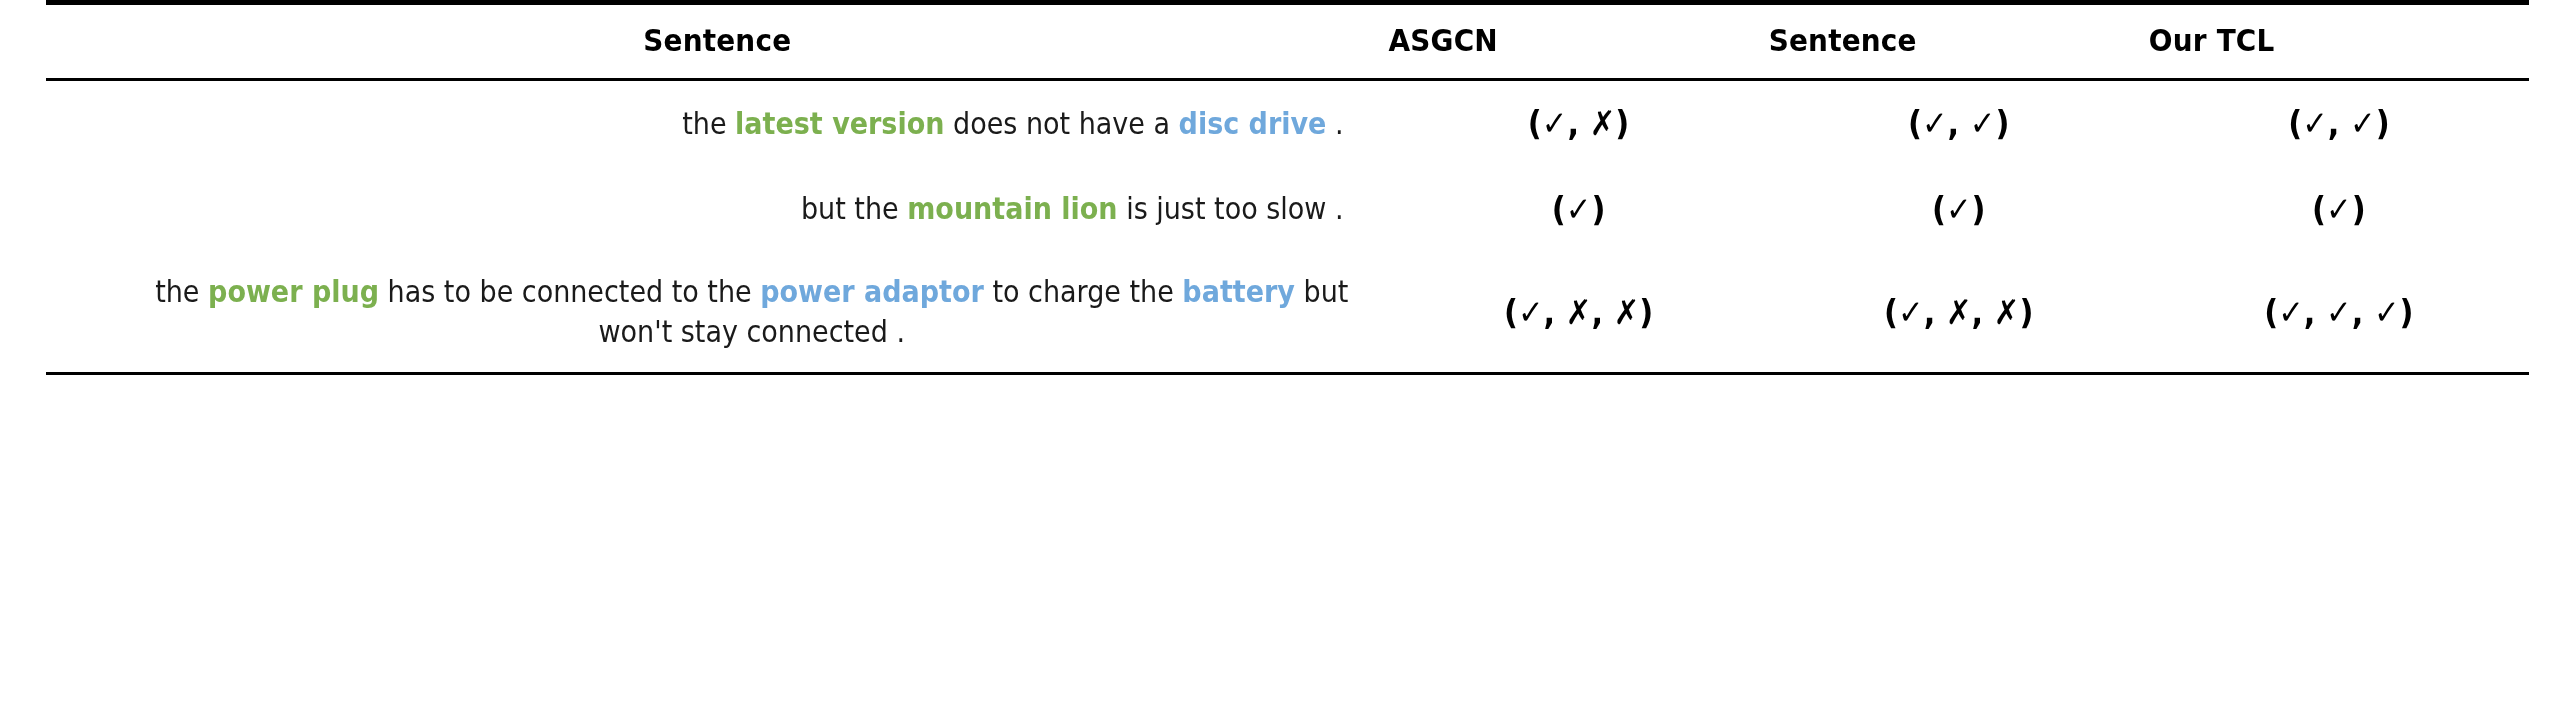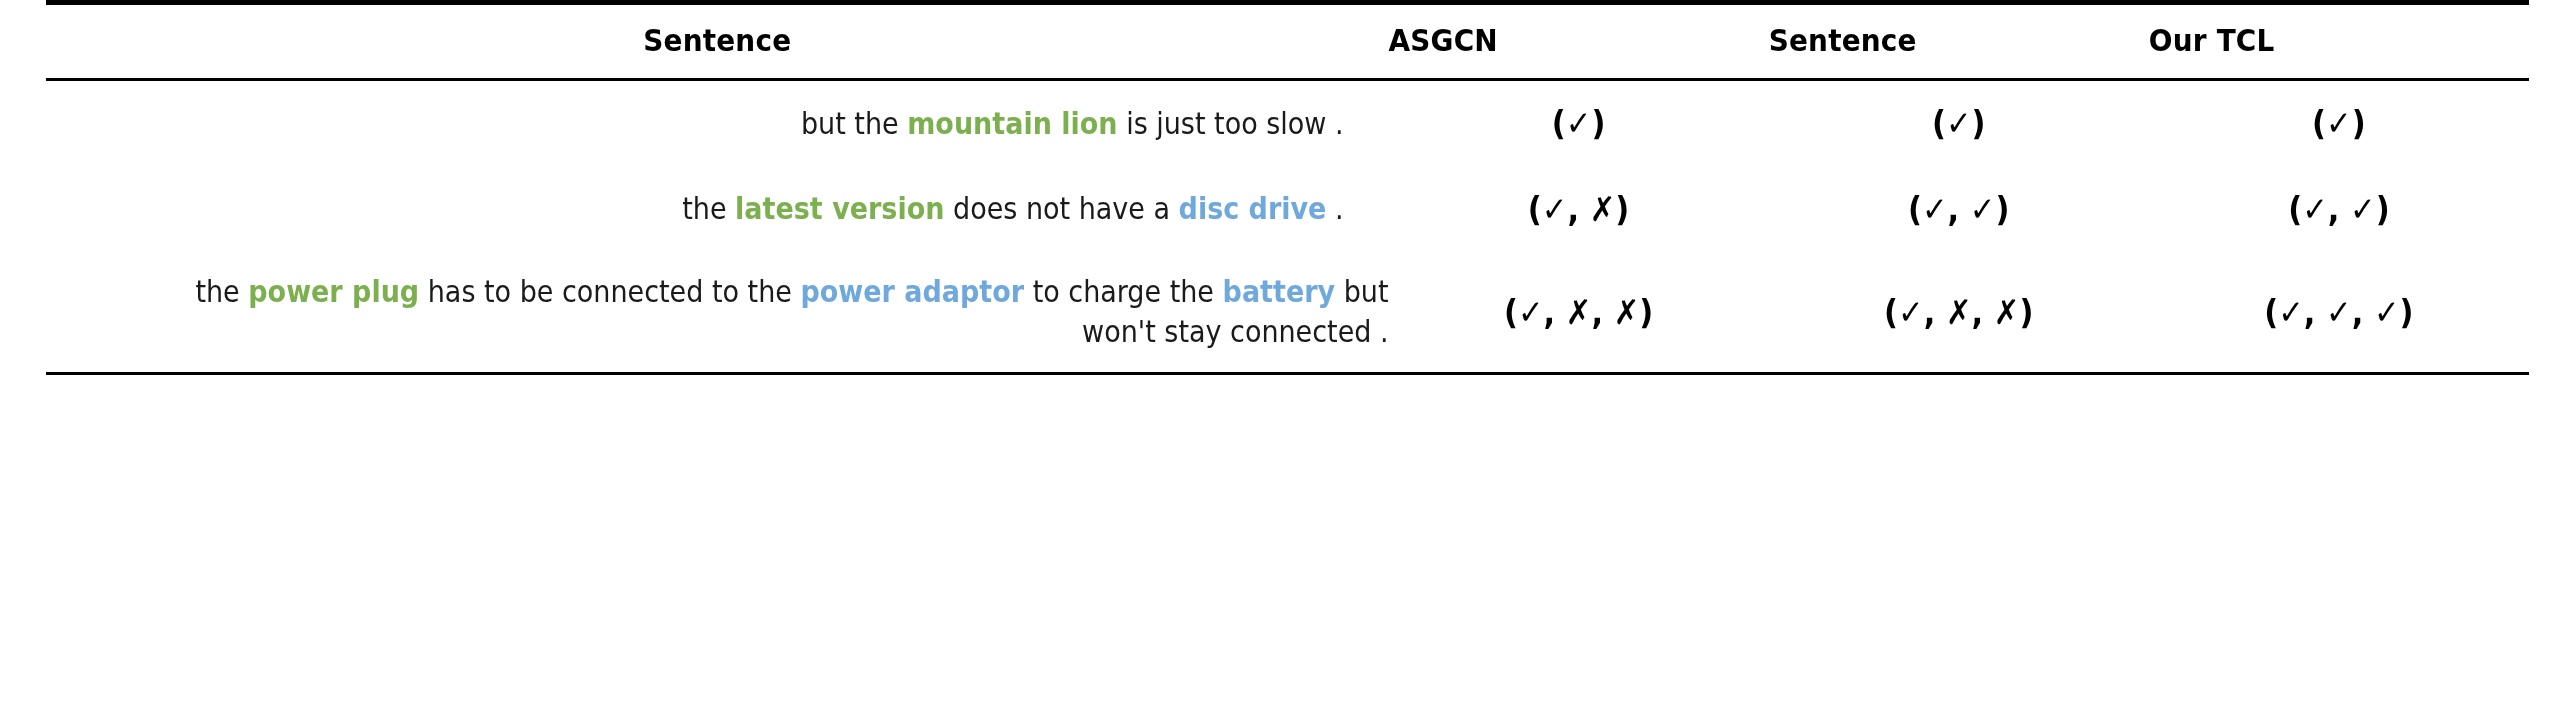--- a/index.html
+++ b/index.html
@@ -57,21 +57,21 @@
     vertical-align: middle;
     line-height: 1.34;
   }
   tbody td.sentence-cell {
     text-align: right;
     padding-right: 45px;
     white-space: nowrap;
   }
   tbody td.sentence-cell.wrap {
     white-space: normal;
-    text-align: right;
+    text-align: center;
     padding-right: 0;
     padding-left: 69px;
   }
   tbody td.marks-cell {
     text-align: center;
     font-weight: bold;
     font-size: 34px;
     white-space: nowrap;
   }
 
@@ -97,30 +97,30 @@
     <thead>
       <tr class="rule-top rule-mid">
         <th class="sentence-head">Sentence</th>
         <th>ASGCN</th>
         <th>Sentence</th>
         <th>Our TCL</th>
       </tr>
     </thead>
     <tbody id="table-body">
         <tr>
+          <td class="sentence-cell"><span class="plain">the </span><span class="asp-green">latest version</span><span class="plain"> does not have a </span><span class="asp-blue">disc drive</span><span class="plain"> .</span></td>
+          <td class="marks-cell"><span class="mark-group">(✓, ✗)</span></td>
+          <td class="marks-cell"><span class="mark-group">(✓, ✓)</span></td>
+          <td class="marks-cell"><span class="mark-group">(✓, ✓)</span></td>
+        </tr>
+        <tr>
           <td class="sentence-cell"><span class="plain">but the </span><span class="asp-green">mountain lion</span><span class="plain"> is just too slow .</span></td>
           <td class="marks-cell"><span class="mark-group">(✓)</span></td>
           <td class="marks-cell"><span class="mark-group">(✓)</span></td>
           <td class="marks-cell"><span class="mark-group">(✓)</span></td>
-        </tr>
-        <tr>
-          <td class="sentence-cell"><span class="plain">the </span><span class="asp-green">latest version</span><span class="plain"> does not have a </span><span class="asp-blue">disc drive</span><span class="plain"> .</span></td>
-          <td class="marks-cell"><span class="mark-group">(✓, ✗)</span></td>
-          <td class="marks-cell"><span class="mark-group">(✓, ✓)</span></td>
-          <td class="marks-cell"><span class="mark-group">(✓, ✓)</span></td>
         </tr>
         <tr class="rule-bottom">
           <td class="sentence-cell wrap"><span class="plain">the </span><span class="asp-green">power plug</span><span class="plain"> has to be connected to the </span><span class="asp-blue">power adaptor</span><span class="plain"> to charge the </span><span class="asp-blue">battery</span><span class="plain"> but won't stay connected .</span></td>
           <td class="marks-cell"><span class="mark-group">(✓, ✗, ✗)</span></td>
           <td class="marks-cell"><span class="mark-group">(✓, ✗, ✗)</span></td>
           <td class="marks-cell"><span class="mark-group">(✓, ✓, ✓)</span></td>
         </tr>
       </tbody>
   </table>
 </div>

